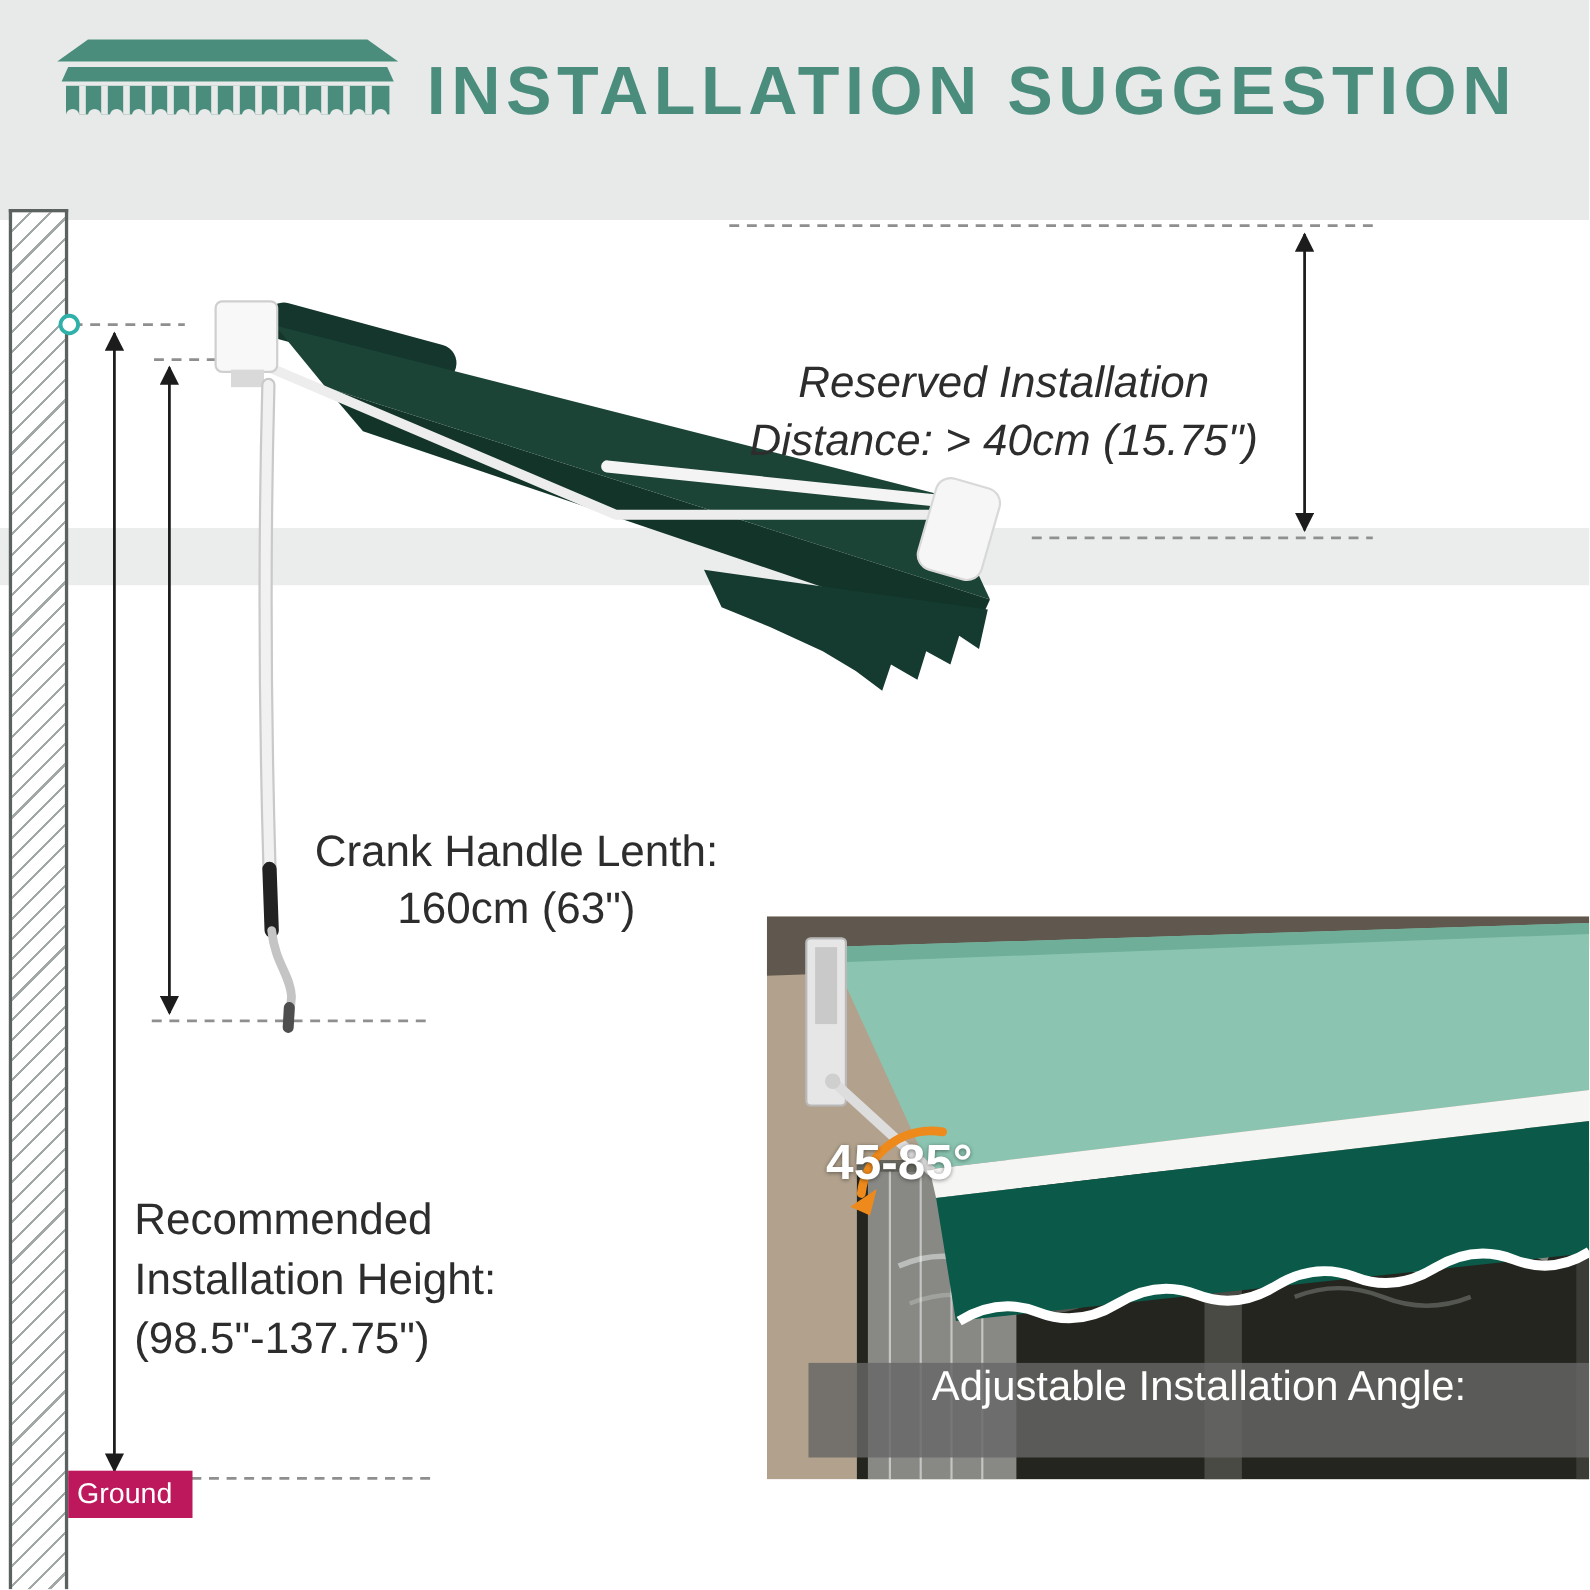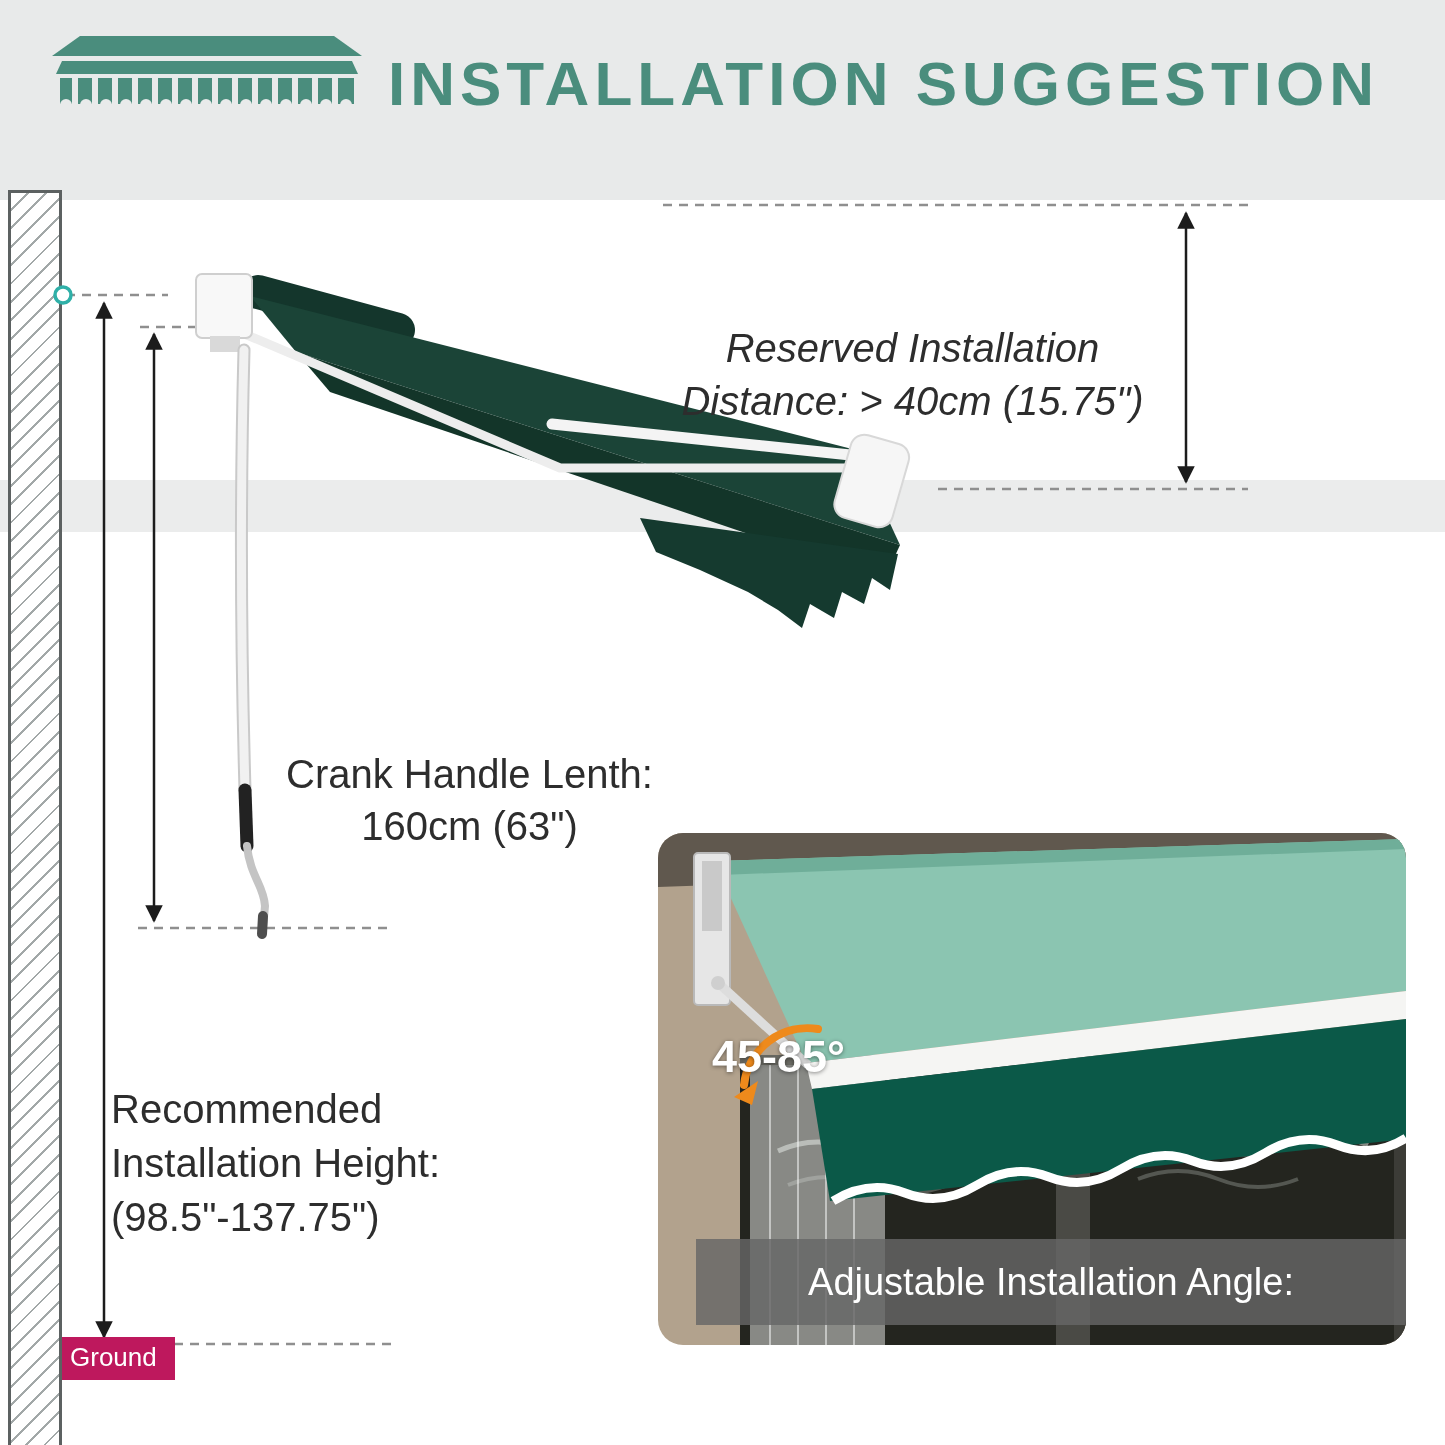--- a/index.html
+++ b/index.html
@@ -21,32 +21,32 @@
         border:3px solid #5c6161;border-bottom:none;box-sizing:border-box;}
 
   .diagram-svg{position:absolute;left:0;top:0;width:1445px;height:1445px;}
 
   
   .txt{color:#2d2d2d;}
   .reserved{position:absolute;left:655px;top:322px;width:515px;text-align:center;
             font-size:40px;line-height:1.32;font-style:italic;}
   .crank-text{position:absolute;left:272px;top:748px;width:395px;text-align:center;
               font-size:40px;line-height:1.3;}
-  .height-text{position:absolute;left:111px;top:1082px;width:430px;font-size:40px;line-height:1.35;}
+  .height-text{position:absolute;left:122px;top:1082px;width:430px;font-size:40px;line-height:1.35;}
   .ground-box{position:absolute;left:62px;top:1337px;padding:5px 18px 7px 8px;background:#be185d;
               color:#ffffff;font-size:26px;}
 
   
-  .inset{position:absolute;left:658px;top:833px;width:748px;height:512px;overflow:hidden;border-radius:25px;}
+  .inset{position:absolute;left:697px;top:833px;width:748px;height:512px;overflow:hidden;}
   .inset svg{position:absolute;left:0;top:0;}
   .angle-label{position:absolute;left:54px;top:198px;font-size:45px;font-weight:700;color:#ffffff;
                text-shadow:0 1px 4px rgba(0,0,0,.45);}
   .inset-caption{position:absolute;left:38px;top:406px;width:710px;height:86px;box-sizing:border-box;
                  background:rgba(102,102,102,.82);color:#ffffff;text-align:center;
-                 font-size:38px;line-height:1.12;padding-top:22px;}
+                 font-size:38px;line-height:1.12;padding-top:1px;}
   .inset-caption .b{font-weight:700;font-size:40px;}
 </style>
 </head>
 <body>
 
 <div class="canvas">
 
   <div class="header">
     <svg class="logo" viewBox="0 0 310 102">
       <polygon points="28,6 282,6 310,26 0,26" fill="#4a8d7d"></polygon>

